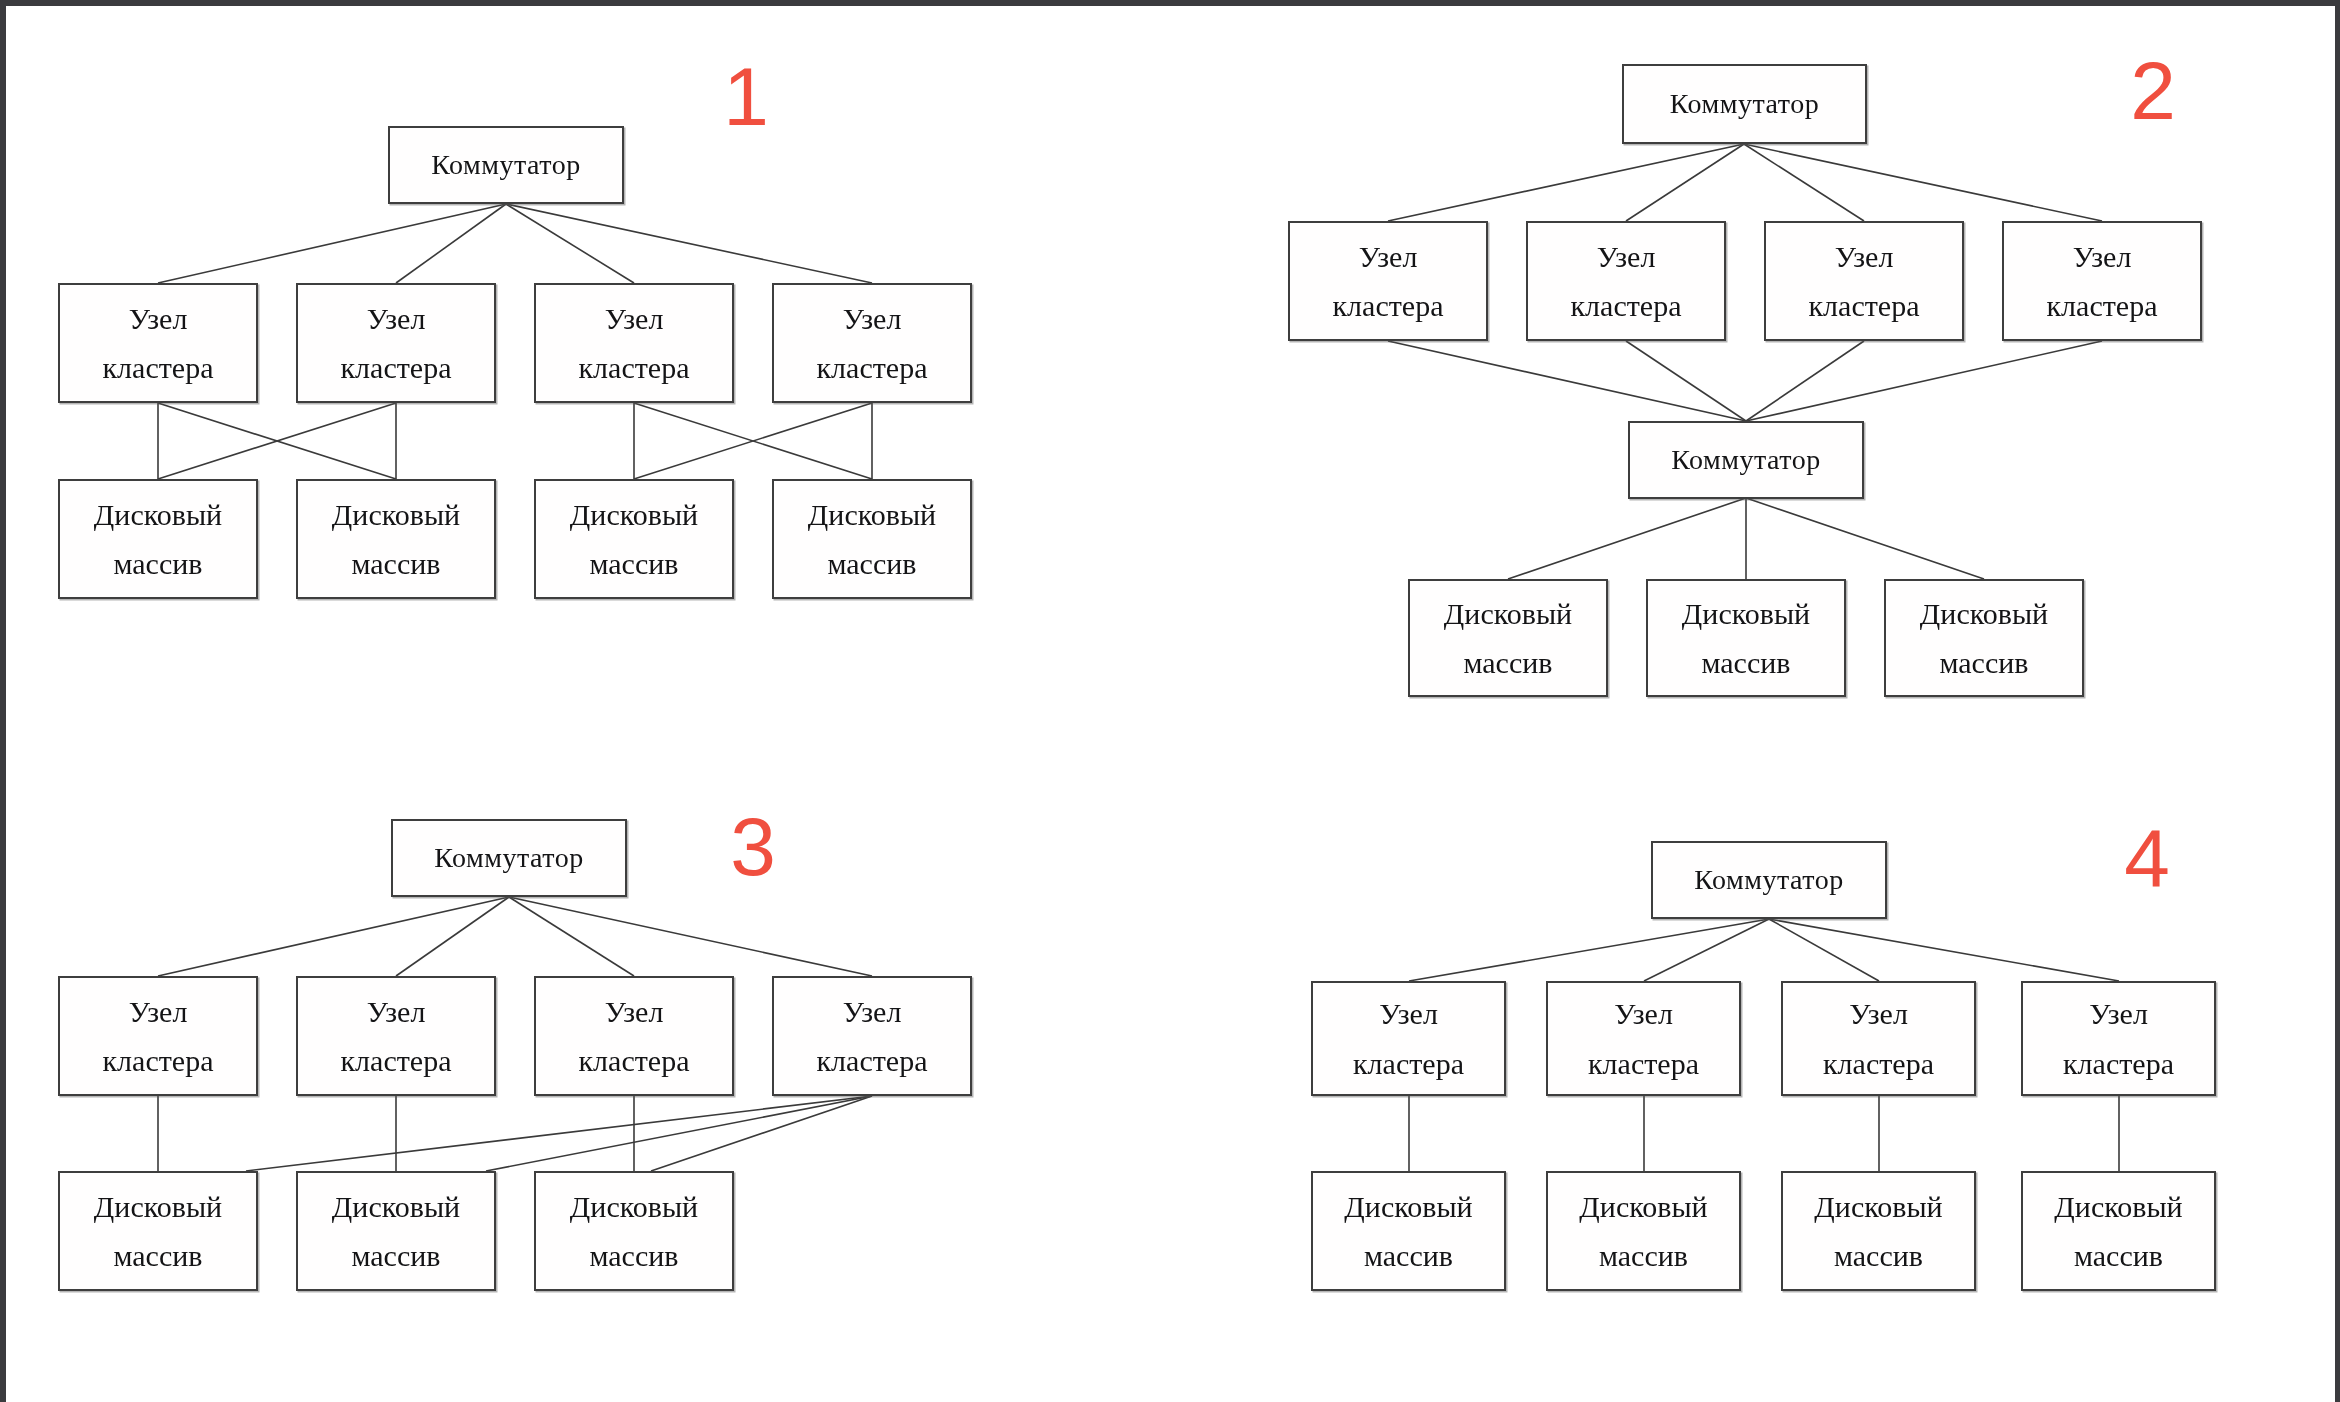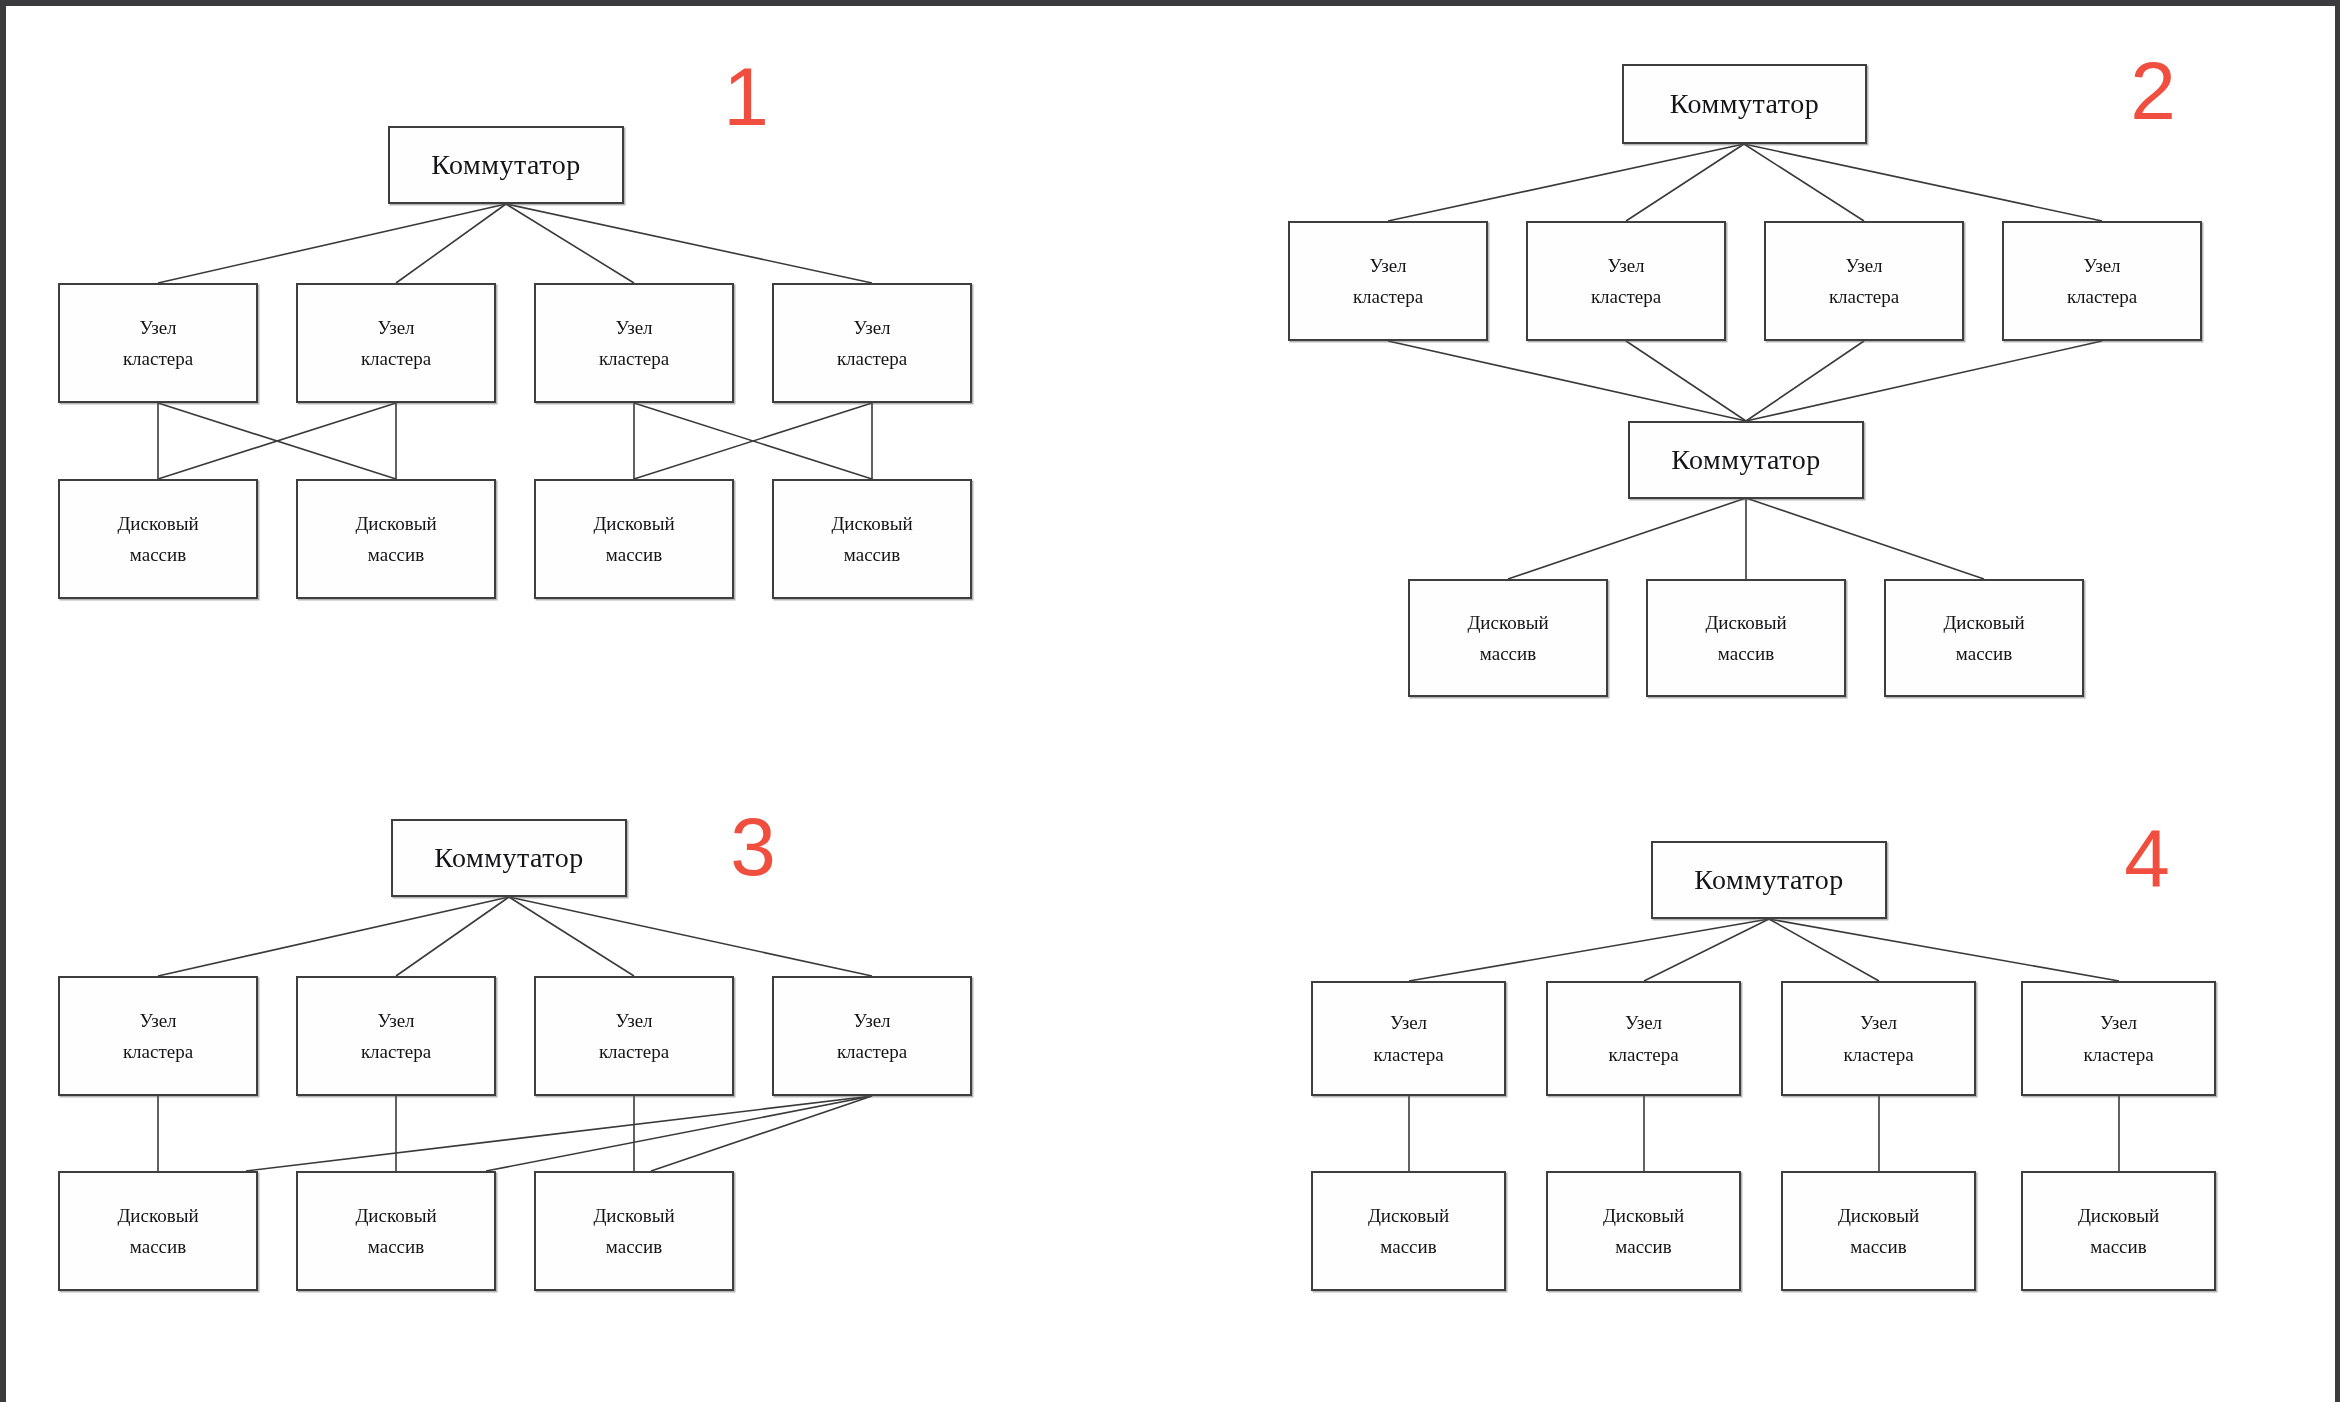--- a/index.html
+++ b/index.html
@@ -22,21 +22,21 @@
     background:#fffefe;
     border:2px solid #3e3e3e;
     box-shadow:1.5px 1.5px 0 rgba(90,90,90,.45);
     display:flex;flex-direction:column;
     align-items:center;justify-content:center;
     text-align:left;
     color:#141416;
   }
   .box .l{display:block;}
   .switch{font-size:28px;letter-spacing:.5px;}
-  .two{font-size:19px;line-height:1.65;}
+  .two{font-size:30px;line-height:1.65;}
   .num{
     position:absolute;width:70px;text-align:center;
     font-family:"Liberation Sans","DejaVu Sans",sans-serif;
     font-weight:500;font-size:82px;line-height:1;
     color:#f04f3f;
   }
 </style>
 </head>
 <body>
 

